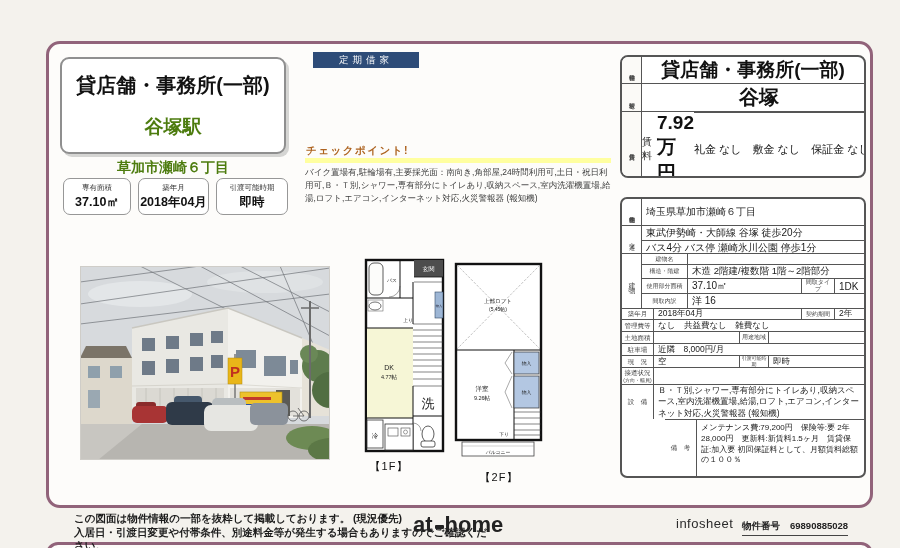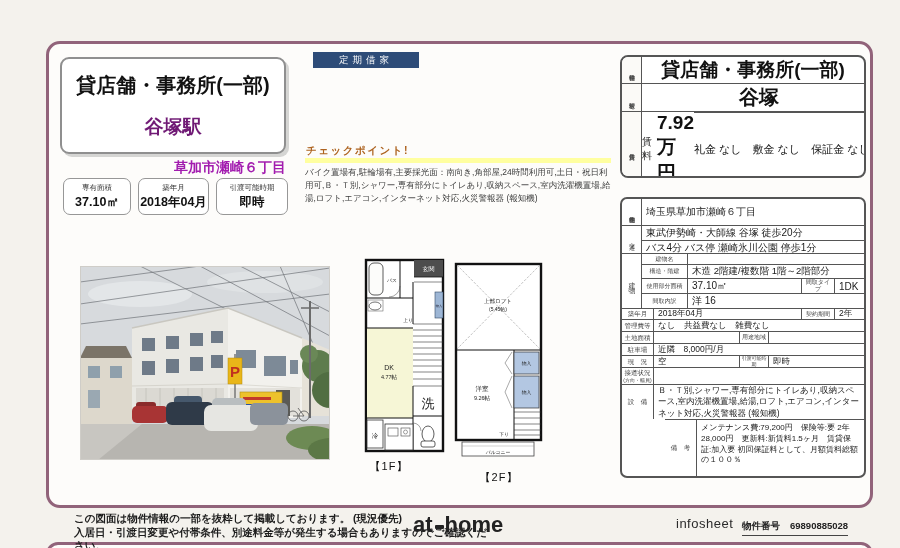--- a/index.html
+++ b/index.html
@@ -8,22 +8,22 @@
   .page { position:relative; width:900px; height:548px; }
   .abs { position:absolute; }
 
   
   .main-rect { left:46px; top:41px; width:827px; height:467px; border:3px solid #91637a; border-radius:14px; background:#fdfcfa; }
   .bottom-rect { left:46px; top:542px; width:827px; height:40px; border:3px solid #91637a; border-radius:12px; background:#fdfcfa; }
 
   
   .title-box { left:60px; top:57px; width:226px; height:97px; background:#fff; border:2px solid #8f8f8f; border-radius:9px; box-shadow:3px 3px 0 rgba(110,110,110,.28); text-align:center; }
   .title-box .t1 { margin-top:13px; font-size:20px; font-weight:bold; color:#111; white-space:nowrap; }
-  .title-box .t2 { margin-top:15px; font-size:19px; font-weight:bold; color:#701a75; }
-  .addr { left:60px; top:159px; width:226px; text-align:right; font-size:14px; font-weight:bold; color:#a21caf; }
+  .title-box .t2 { margin-top:15px; font-size:19px; font-weight:bold; color:#4d7c0f; }
+  .addr { left:60px; top:159px; width:226px; text-align:center; font-size:14px; font-weight:bold; color:#4d7c0f; }
   .stat { top:178px; height:37px; background:#fff; border:1.5px solid #979797; border-radius:7px; text-align:center; position:absolute; }
   .stat .sl { font-size:7.5px; color:#333; margin-top:4px; }
   .stat .sv { font-size:12.5px; font-weight:bold; color:#111; margin-top:1px; white-space:nowrap; }
   .badge { left:313px; top:52px; width:106px; height:16px; background:#2e4c78; color:#fff; font-size:9.5px; line-height:16px; text-align:center; letter-spacing:4px; }
 
   
   .cp-head { left:306px; top:144px; font-size:10.5px; font-weight:bold; color:#ad6320; letter-spacing:1.5px; }
   .cp-bar { left:305px; top:158px; width:306px; height:4.5px; background:#ffffa0; }
   .cp-body { left:305px; top:166px; width:309px; font-size:8.5px; line-height:1.5; color:#3c3c3c; }
 

